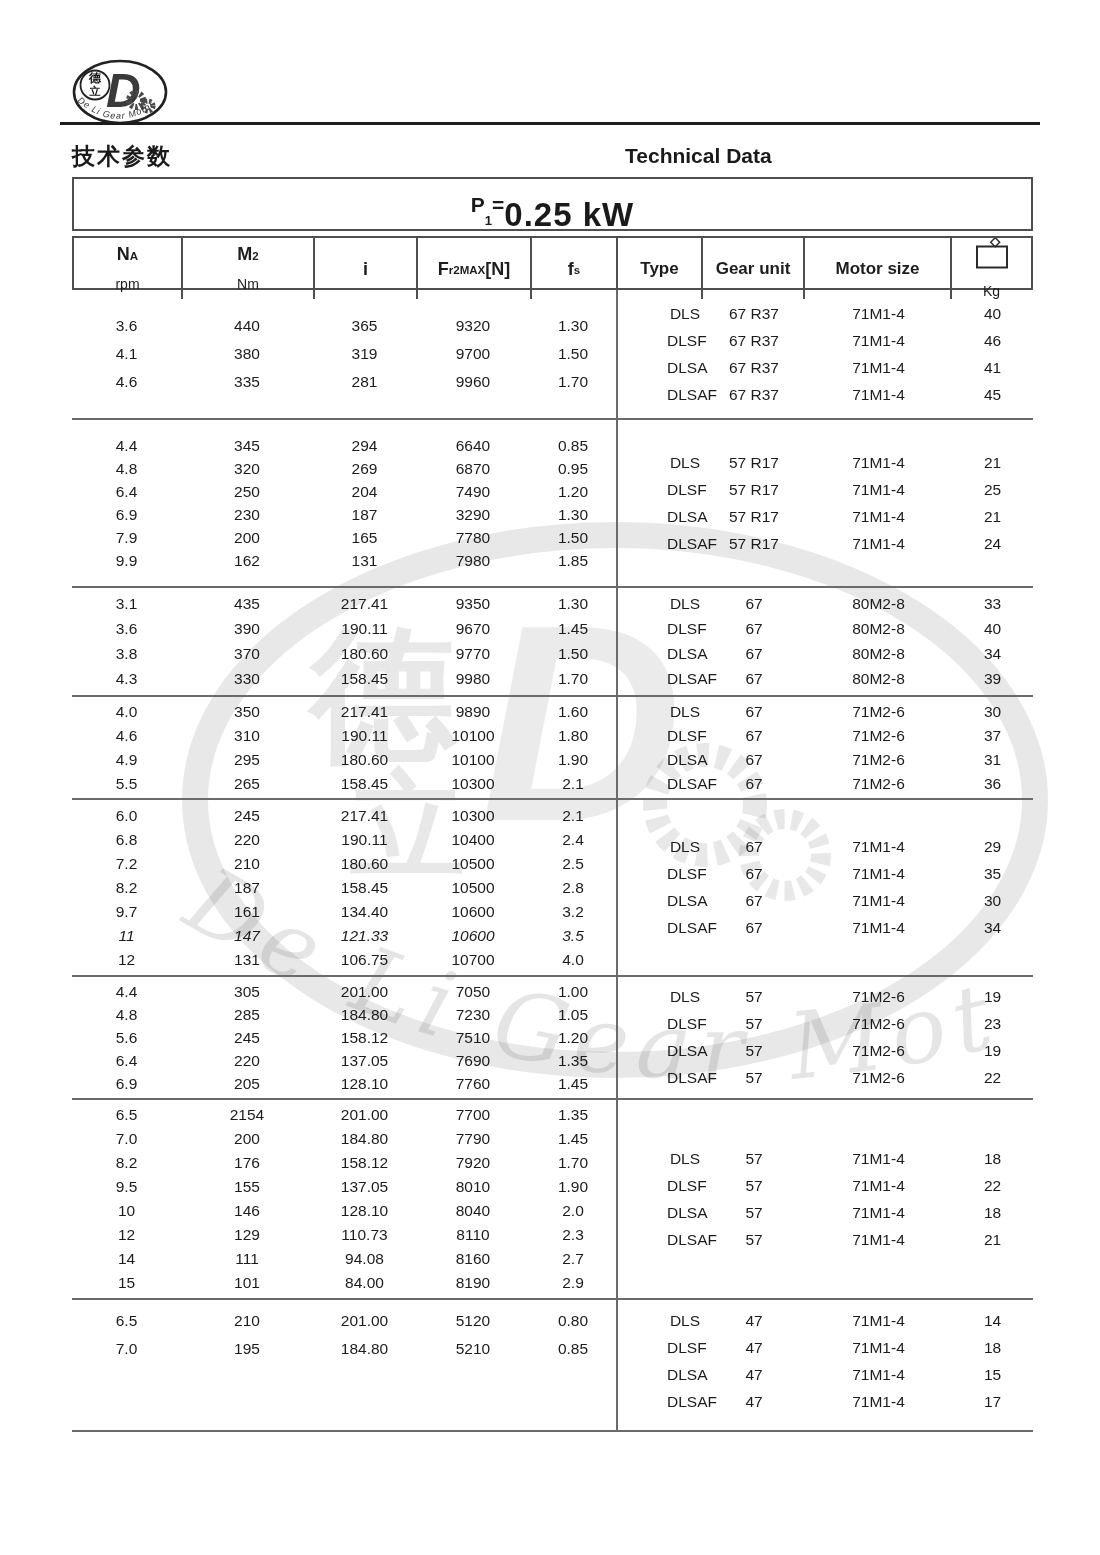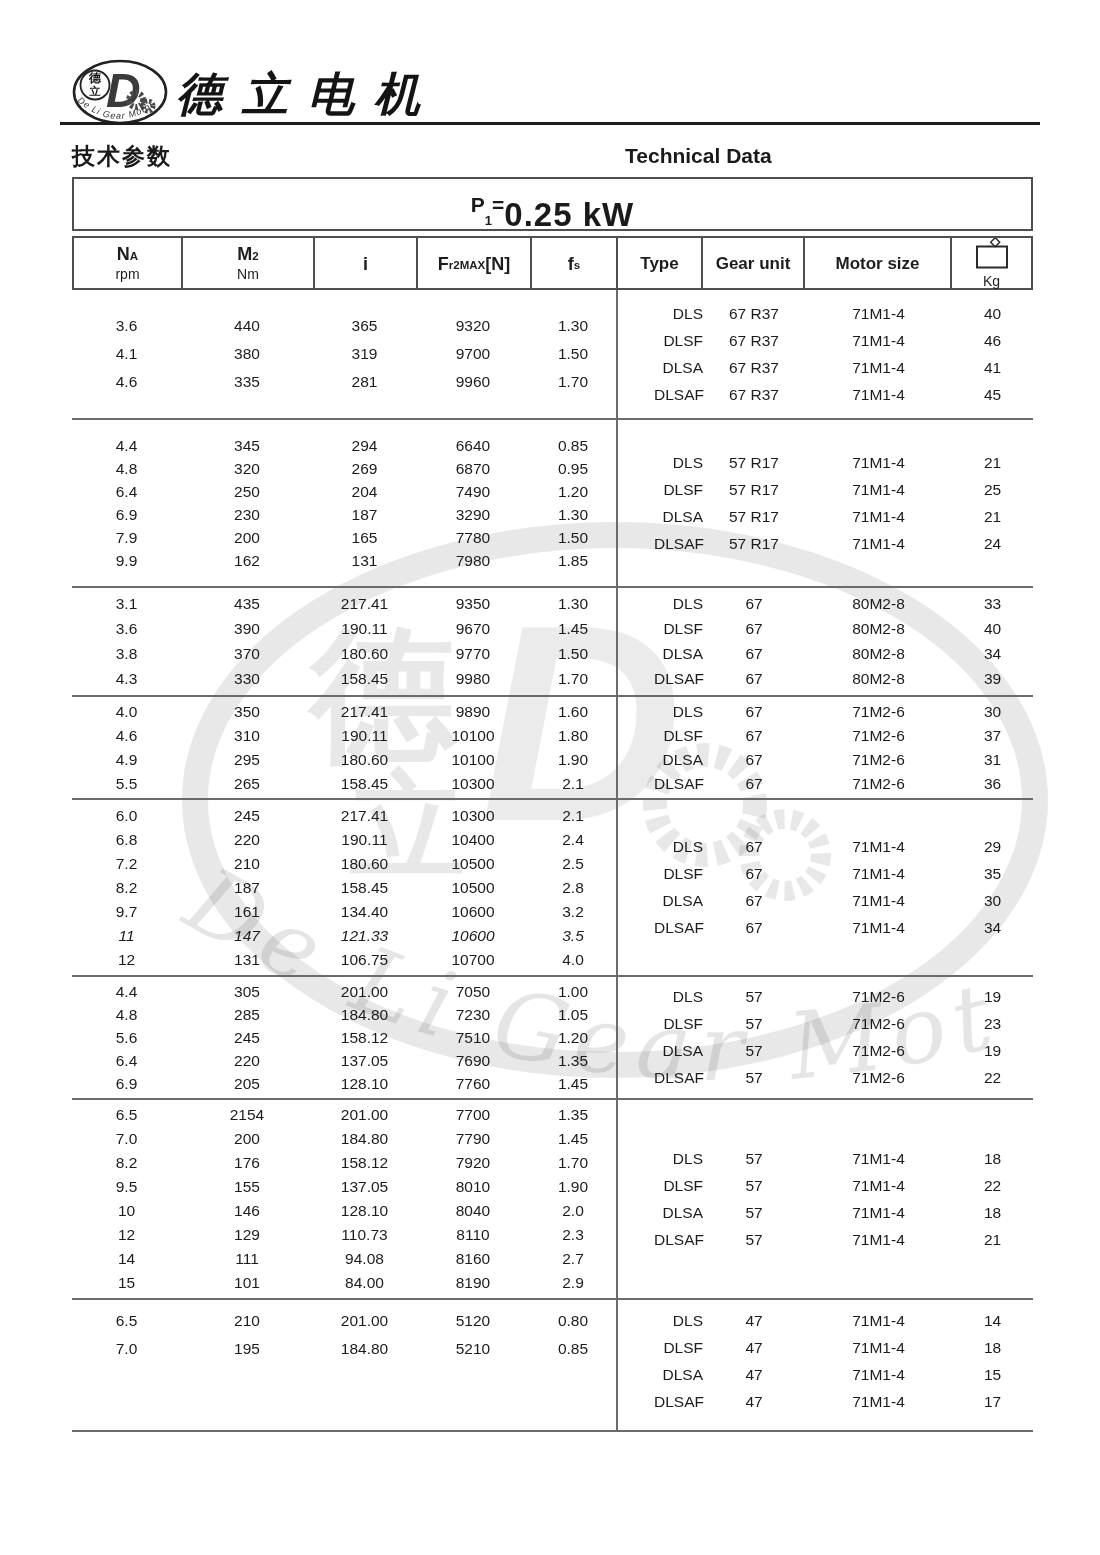--- a/index.html
+++ b/index.html
@@ -56,37 +56,37 @@
   .th {
     border-right: 2px solid #4f4f4f;
     display: flex; flex-direction: column; align-items: center; justify-content: center;
     font-weight: bold; color: #1d1d1d; line-height: 1.15;
   }
   .th:last-child { border-right: none; }
   .th .mainline { display: flex; align-items: flex-end; line-height: 1; }
   .th .main  { font-size: 18px; }
   .th .sub   { font-size: 11.5px; padding-bottom: 1px; }
   .th .after { font-size: 18px; }
-  .th .unit  { font-size: 14px; font-weight: normal; margin-top: 3px; }
+  .th .unit  { font-size: 14px; font-weight: normal; margin-top: 13px; }
   .th .label { font-size: 17px; }
   .kg-icon { display:block; margin-bottom: 1px; }
 
   
   .tbody { left: 72px; top: 290px; width: 961px; }
   .group { display: flex; border-bottom: 2px solid #6b6b6b; }
   .ghalf { display: flex; flex-direction: column; justify-content: center; }
   .ghalf.gleft  { width: 544px; }
   .ghalf.gright { flex: 1; border-left: 2px solid #6b6b6b; }
   .group.top .ghalf { justify-content: flex-start; padding-top: 7px; }
 
   .drow { display: grid; align-items: center; }
   .lrow { grid-template-columns: 109px 132px 103px 114px 86px; }
   .rrow { grid-template-columns: 85px 102px 147px 1fr; }
   .dcell { font-size: 15.5px; text-align: center; color: #1c1c1c; white-space: nowrap; }
-  .rrow .dcell:first-child { text-align: right; padding-left: 36px; }
+  .rrow .dcell:first-child { text-align: center; padding-left: 49px; }
 
   
   .page-num { left: 0; top: 1444px; width: 1100px; text-align: center; font-size: 18px; color:#222; }
 </style>
 </head>
 <body>
 
 <div class="page">
 
   <svg class="watermark" viewBox="0 0 920 680">
@@ -109,21 +109,20 @@
     <text x="25" y="41" font-size="11" text-anchor="middle" fill="#111" font-weight="bold">立</text>
     <text x="36" y="53" font-size="48" font-weight="bold" font-style="italic" fill="#3a3a3a">D</text>
     <circle cx="66" cy="46" r="7" fill="none" stroke="#4a4a4a" stroke-width="6" stroke-dasharray="2.6 2"></circle>
     <circle cx="78" cy="52" r="5" fill="none" stroke="#4a4a4a" stroke-width="5" stroke-dasharray="2.2 1.8"></circle>
     <path id="logo-arc" d="M 7 47 Q 50 84 94 44" fill="none" stroke="none"></path>
     <text font-size="9" font-style="italic" fill="#333" letter-spacing="1">
       <textPath href="#logo-arc">De Li Gear Motor</textPath>
     </text>
   </svg>
 
-  <div class="fg brand-title">德立电机</div>
 
   <div class="fg top-rule"></div>
 
   <div class="fg sec-zh">技术参数</div>
   <div class="fg sec-en">Technical Data</div>
 
   <div class="fg p1-box">
     <span class="p-main">P</span>
       <span class="p-sub">1</span>
       <span class="p-eq">=</span>

